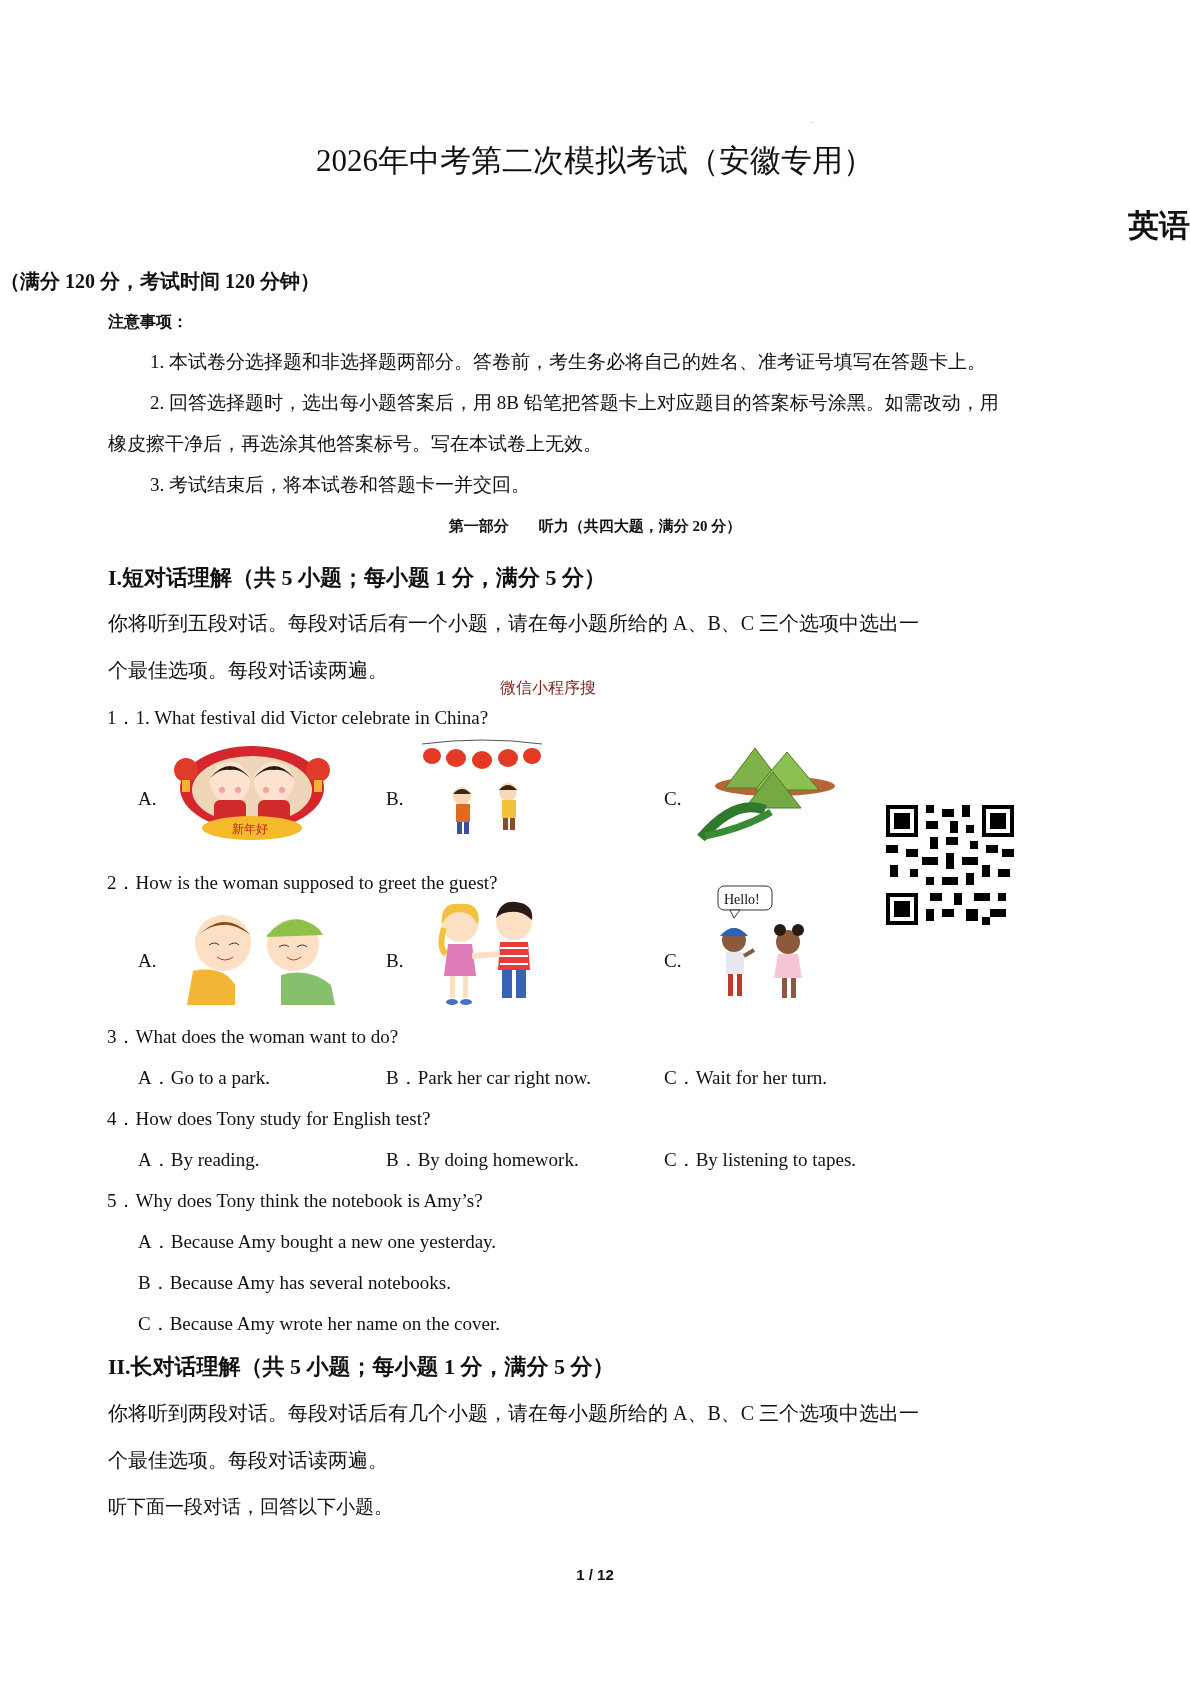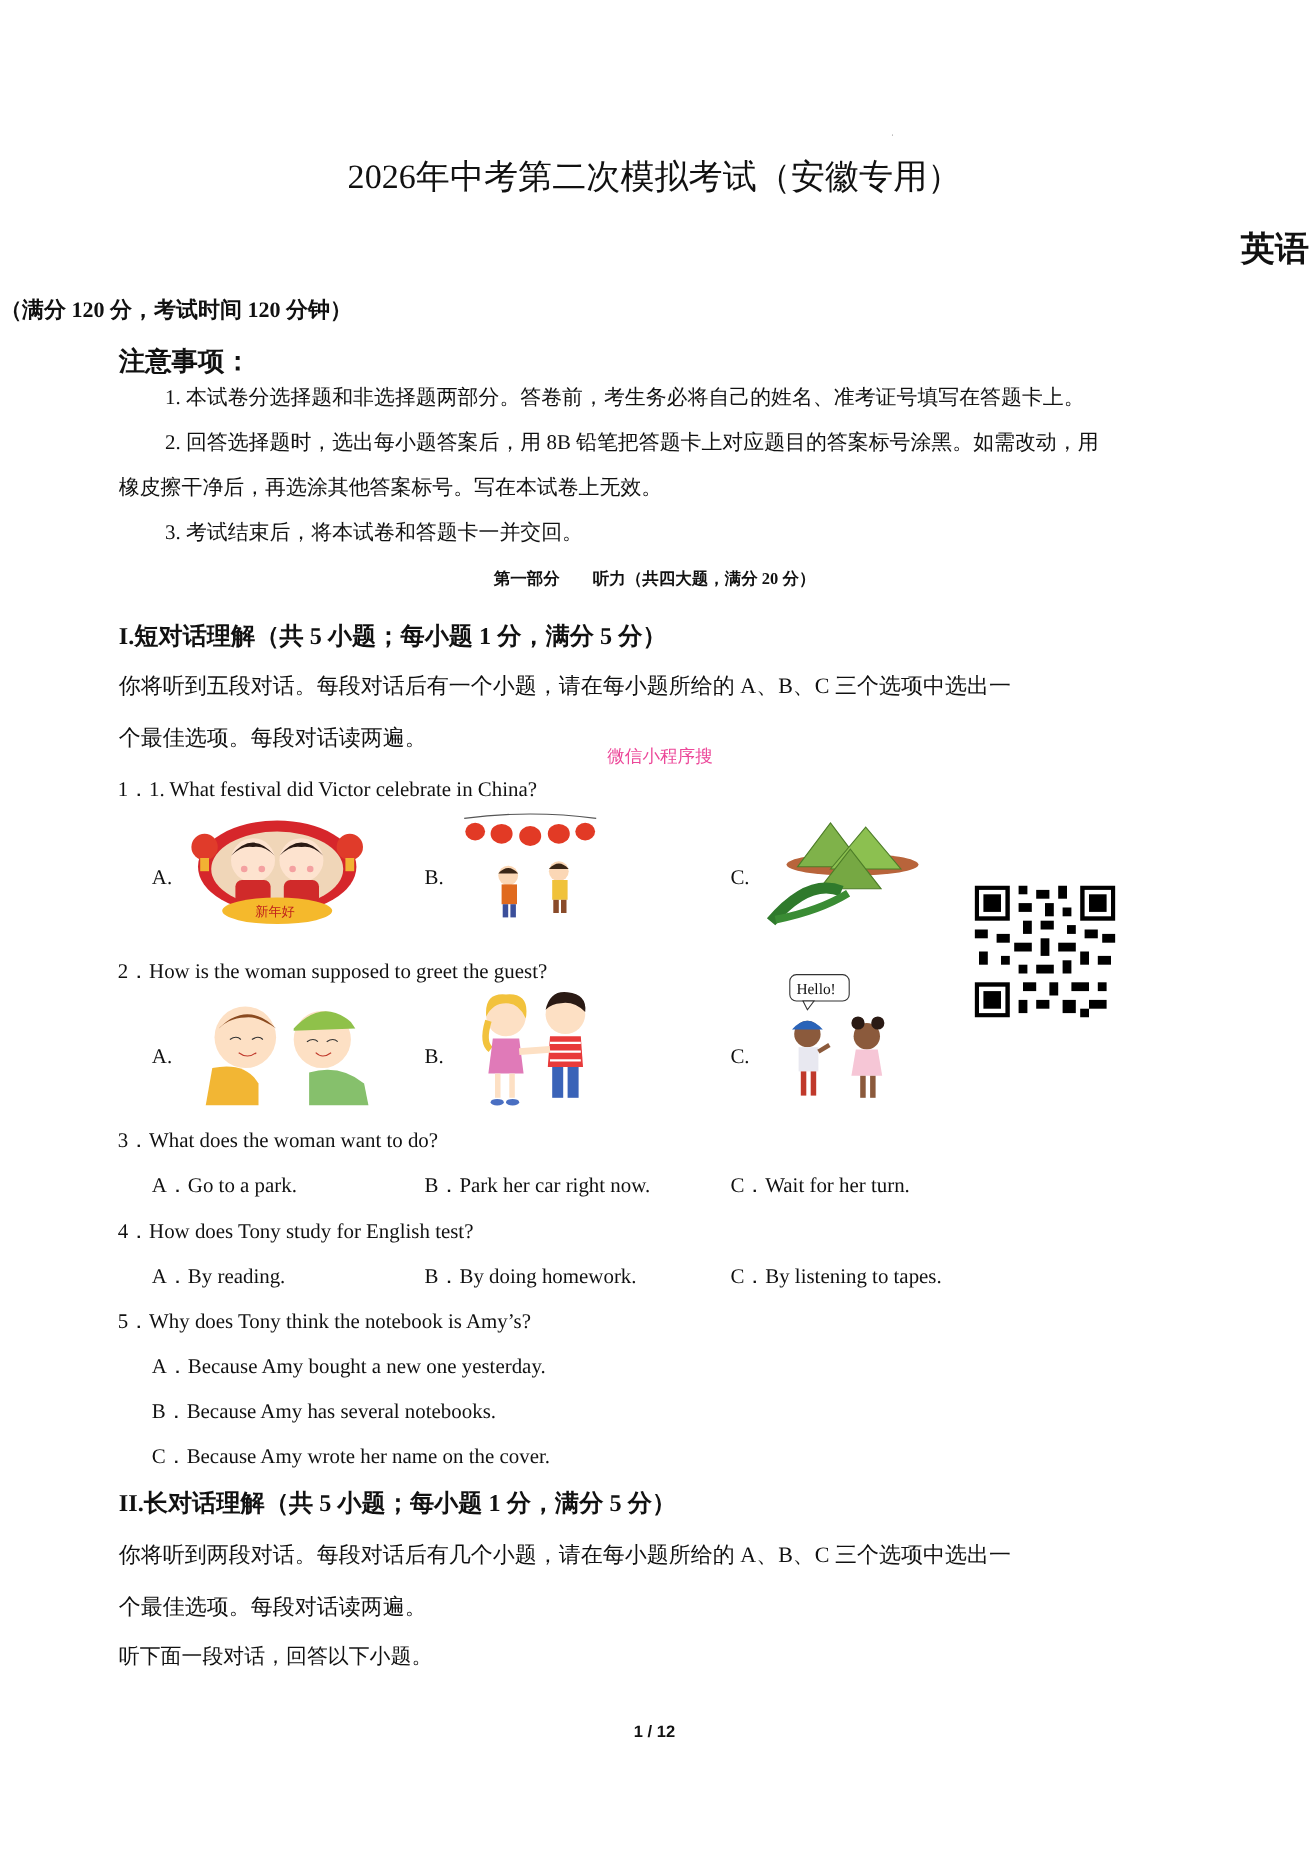--- a/index.html
+++ b/index.html
@@ -3,28 +3,28 @@
 <meta charset="utf-8">
 <style>
   html, body { margin: 0; padding: 0; background: #ffffff; }
   body { width: 1190px; height: 1683px; position: relative; overflow: hidden;
          font-family: "Liberation Serif", "DejaVu Serif", serif; color: #111; }
   .page { position: absolute; left: 0; top: 0; width: 1190px; height: 1683px; }
   .abs { position: absolute; white-space: nowrap; }
   .title { left: 0; width: 1190px; text-align: center; top: 140px; font-size: 31px; font-weight: normal; }
   .subject { left: 0; width: 1190px; text-align: right; top: 205px; font-size: 31px; font-weight: bold; }
   .score { left: 0; width: 1190px; top: 268px; font-size: 20px; font-weight: bold; }
-  .notice-title { left: 108px; top: 312px; font-size: 24px; font-weight: bold; font-family: Liberation Mono, monospace; }
+  .notice-title { left: 108px; top: 312px; font-size: 16px; font-weight: bold; font-family: Liberation Mono, monospace; }
   .notice { font-size: 19px; line-height: 1; }
   .part-title { left: 0; width: 1190px; text-align: center; top: 517px; font-size: 15px; font-weight: bold; }
   .section-title { left: 108px; font-size: 22px; font-weight: bold; }
   .instruction { left: 108px; font-size: 20px; font-weight: normal; }
   .q { left: 107px; font-size: 19px; }
   .opt { font-size: 19px; }
-  .watermark { left: 552px; top: 678px; font-size: 16px; color: #ec4899; font-family: "DejaVu Sans", sans-serif; }
+  .watermark { left: 500px; top: 678px; font-size: 16px; color: #7f1d1d; font-family: "DejaVu Sans", sans-serif; }
   .footer { left: 0; width: 1190px; text-align: center; top: 1566px; font-size: 15px; font-weight: bold; font-family: "Liberation Sans", sans-serif; }
   .img { position: absolute; }
   .qr { position: absolute; left: 886px; top: 805px; width: 128px; height: 120px; }
   .dot { left: 810px; top: 118px; font-size: 8px; color: #777; }
 </style>
 </head>
 <body>
 
 <div class="page">
 

